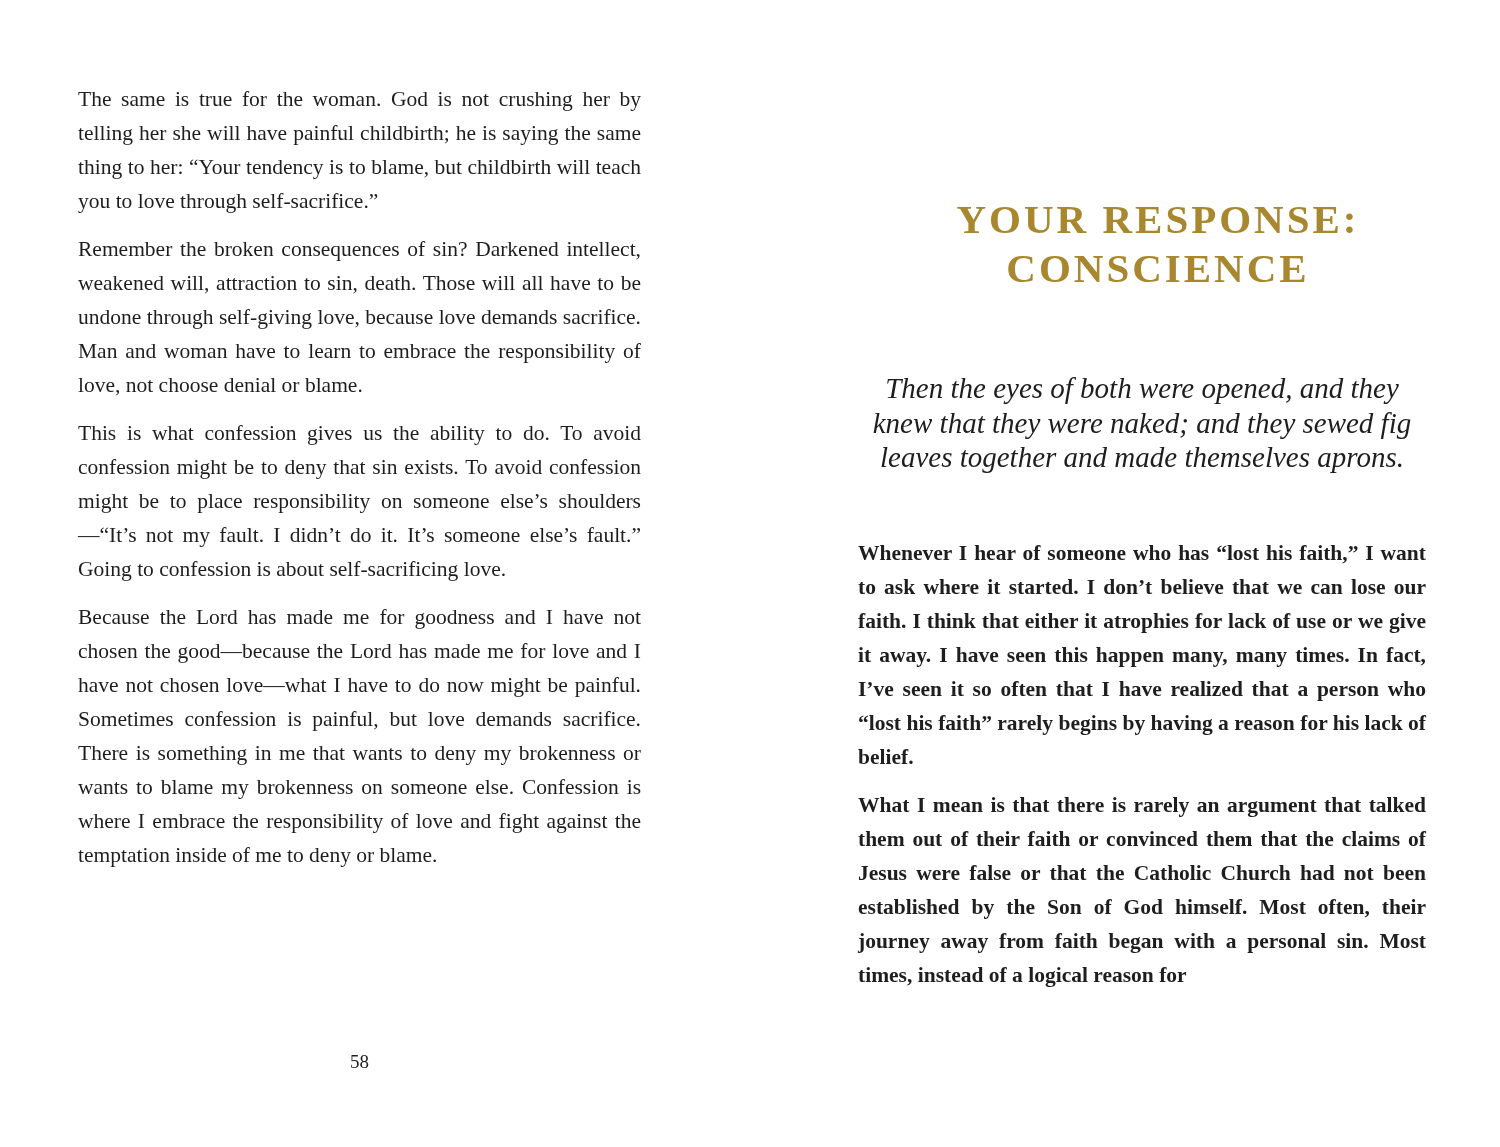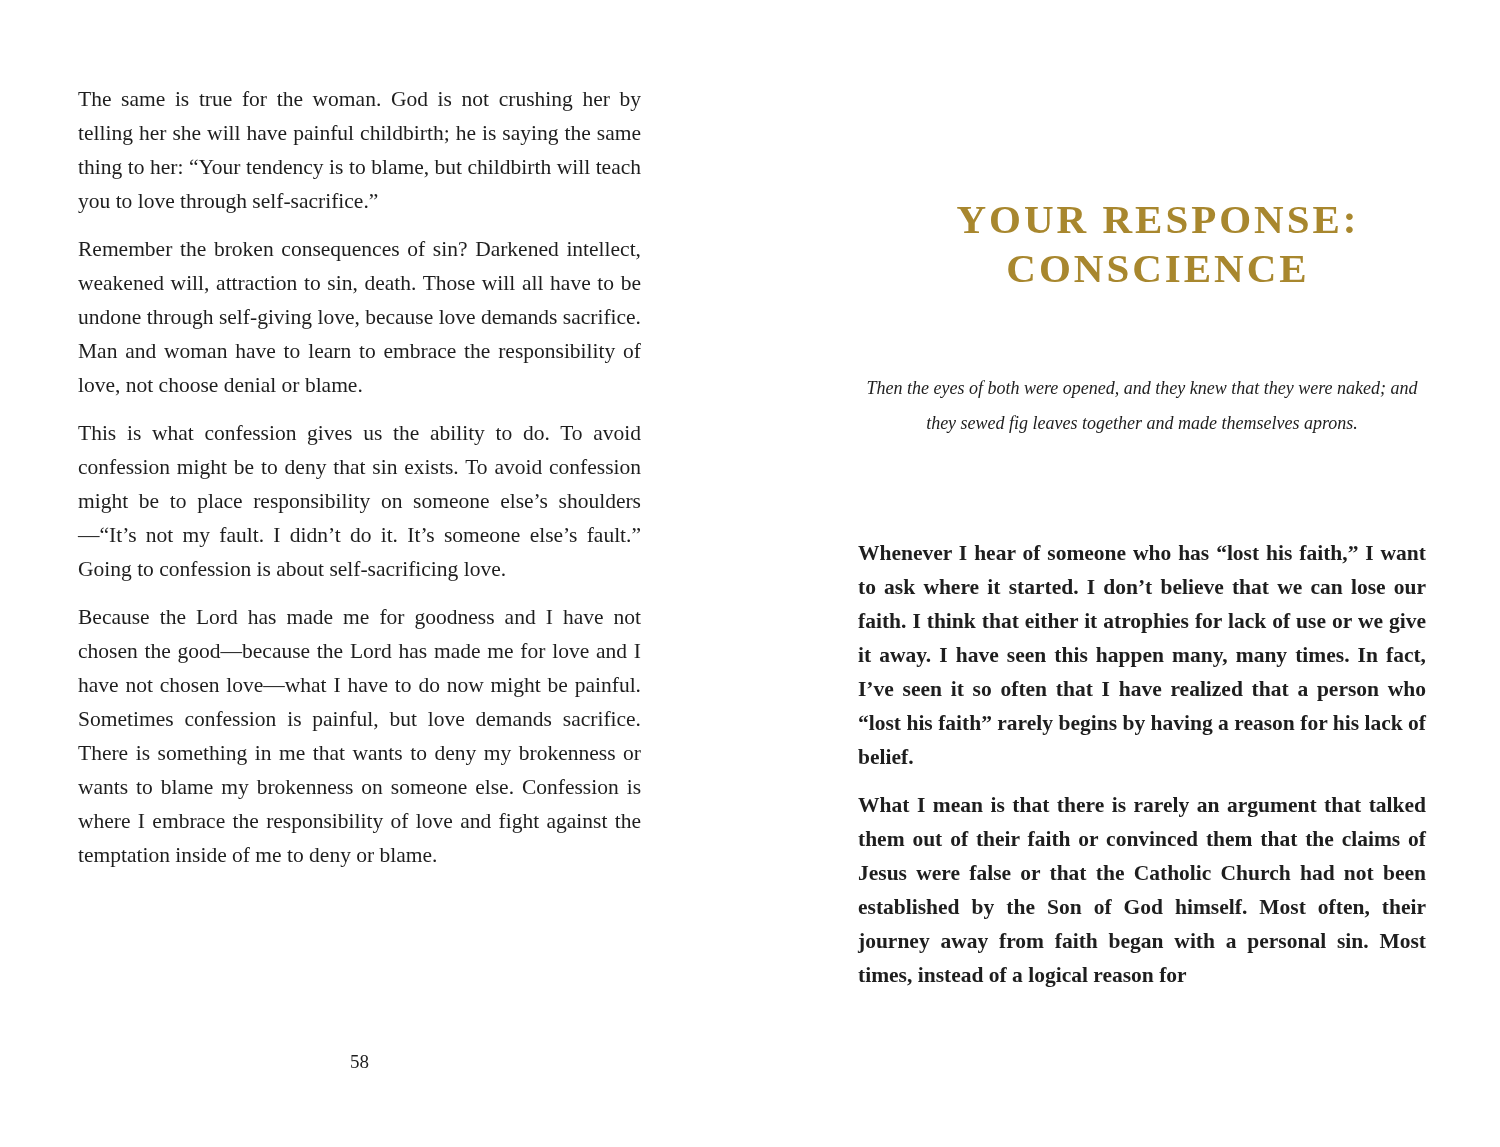--- a/index.html
+++ b/index.html
@@ -66,21 +66,21 @@
     letter-spacing: 1.5px;
   }
 
   .epigraph {
     position: absolute;
     top: 371px;
     left: 0;
     width: 100%;
     text-align: center;
     font-style: italic;
-    font-size: 18px;
+    font-size: 29px;
     line-height: 34.5px;
   }
 
   .page-number {
     position: absolute;
     top: 1050px;
     left: 0;
     width: 100%;
     text-align: center;
     font-size: 19px;

